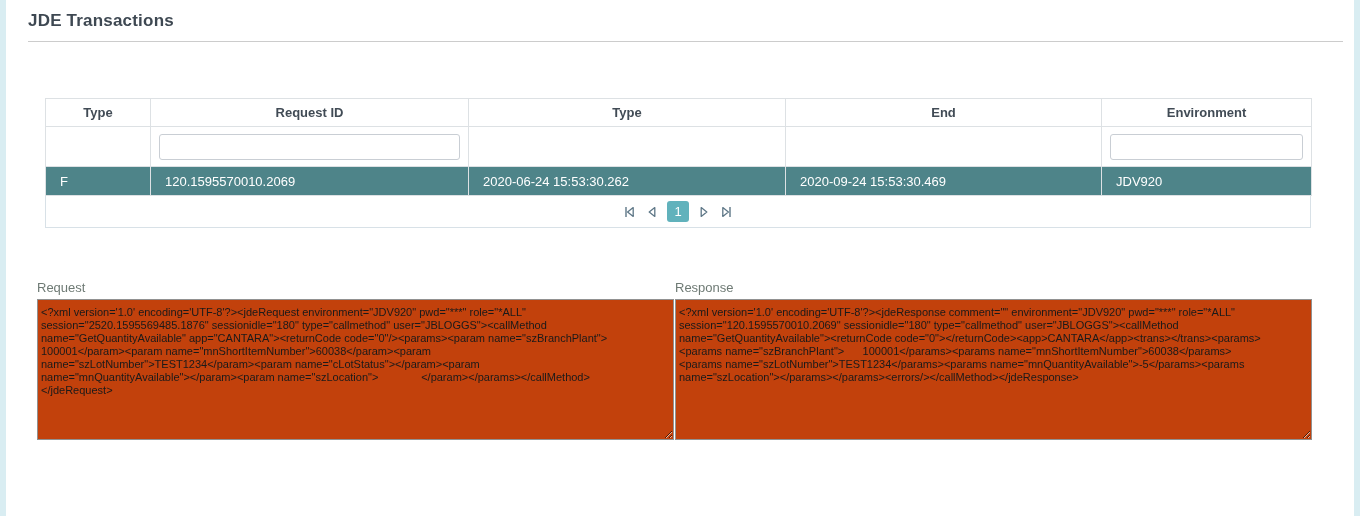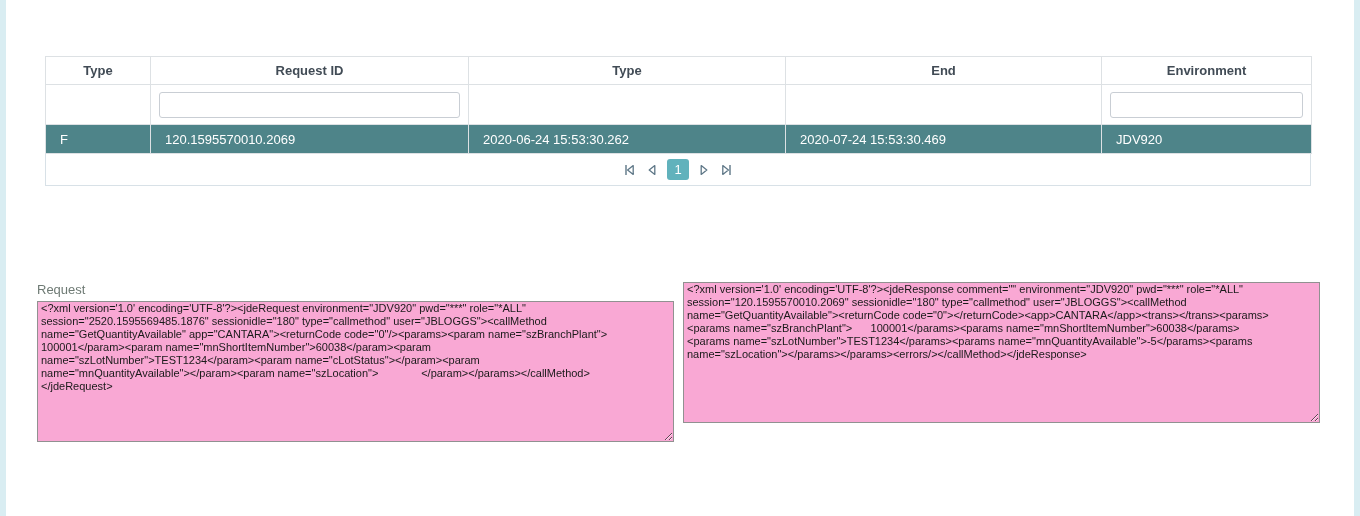--- a/index.html
+++ b/index.html
@@ -86,54 +86,55 @@
     min-width: 22px; height: 21px; line-height: 21px;
     text-align: center;
     background: var(--accent, #61b2bc);
     color: #ffffff;
     border-radius: 3px;
     font-size: 13px;
     cursor: pointer;
   }
 
   .xml-panels {
-    margin: 96px 0 0 9px;
+    margin: 52px 0 0 9px;
     display: flex;
-    gap: 9px;
+    gap: 1px;
   }
   .xml-panel { width: 637px; }
   .xml-label {
     font-size: 13px;
     color: #6e7a74;
     margin-bottom: 4px;
   }
   .xml-panel textarea {
     width: 637px;
     height: 141px;
     border: 1px solid #919191;
     font-family: "Liberation Sans", sans-serif;
     font-size: 11px;
     line-height: 13px;
     color: #1a1a1a;
-    padding: 0 3px;
+    padding: 6px 3px;
     resize: both;
     outline: none;
     white-space: pre-wrap;
     overflow: auto;
-    background: #f9a8d4;
+    background: #c2410c;
   }
 </style>
 </head>
 <body>
 
 <div class="edge-strip left"></div>
 <div class="edge-strip right"></div>
 
 <div class="content">
 
+  <h1 class="page-title">JDE Transactions</h1>
 
   <div class="table-wrap">
     <table class="tx-table">
       <colgroup>
         <col style="width:105px">
         <col style="width:318px">
         <col style="width:317px">
         <col style="width:316px">
         <col style="width:210px">
       </colgroup>
@@ -155,21 +156,21 @@
           <td>
             <input type="text" value="" style="">
           </td>
         </tr>
       </thead>
       <tbody>
         <tr class="data-row">
           <td>F</td>
           <td>120.1595570010.2069</td>
           <td>2020-06-24 15:53:30.262</td>
-          <td>2020-07-24 15:53:30.469</td>
+          <td>2020-09-24 15:53:30.469</td>
           <td>JDV920</td>
         </tr>
       </tbody>
     </table>
 
     <div class="paginator">
       <span class="pg-btn">
         <svg width="13" height="14" viewBox="0 0 13 14">
           <path d="M3 2 V12" fill="none" stroke="#5e7787" stroke-width="1.4"></path>
           <path d="M10.2 2.6 L4.6 7 L10.2 11.4 Z" fill="none" stroke="#5e7787" stroke-width="1.3" stroke-linejoin="round"></path>
@@ -200,20 +201,21 @@
       <div class="xml-label">Request</div>
       <textarea spellcheck="false" style="">&lt;?xml version='1.0' encoding='UTF-8'?&gt;&lt;jdeRequest environment="JDV920" pwd="***" role="*ALL"
 session="2520.1595569485.1876" sessionidle="180" type="callmethod" user="JBLOGGS"&gt;&lt;callMethod
 name="GetQuantityAvailable" app="CANTARA"&gt;&lt;returnCode code="0"/&gt;&lt;params&gt;&lt;param name="szBranchPlant"&gt;
 100001&lt;/param&gt;&lt;param name="mnShortItemNumber"&gt;60038&lt;/param&gt;&lt;param
 name="szLotNumber"&gt;TEST1234&lt;/param&gt;&lt;param name="cLotStatus"&gt;&lt;/param&gt;&lt;param
 name="mnQuantityAvailable"&gt;&lt;/param&gt;&lt;param name="szLocation"&gt;              &lt;/param&gt;&lt;/params&gt;&lt;/callMethod&gt;
 &lt;/jdeRequest&gt;</textarea>
     </div>
     <div class="xml-panel">
+      <div class="xml-label">Response</div>
       <textarea spellcheck="false" style="">&lt;?xml version='1.0' encoding='UTF-8'?&gt;&lt;jdeResponse comment="" environment="JDV920" pwd="***" role="*ALL"
 session="120.1595570010.2069" sessionidle="180" type="callmethod" user="JBLOGGS"&gt;&lt;callMethod
 name="GetQuantityAvailable"&gt;&lt;returnCode code="0"&gt;&lt;/returnCode&gt;&lt;app&gt;CANTARA&lt;/app&gt;&lt;trans&gt;&lt;/trans&gt;&lt;params&gt;
 &lt;params name="szBranchPlant"&gt;      100001&lt;/params&gt;&lt;params name="mnShortItemNumber"&gt;60038&lt;/params&gt;
 &lt;params name="szLotNumber"&gt;TEST1234&lt;/params&gt;&lt;params name="mnQuantityAvailable"&gt;-5&lt;/params&gt;&lt;params
 name="szLocation"&gt;&lt;/params&gt;&lt;/params&gt;&lt;errors/&gt;&lt;/callMethod&gt;&lt;/jdeResponse&gt;</textarea>
     </div>
   </div>
 
 </div>

